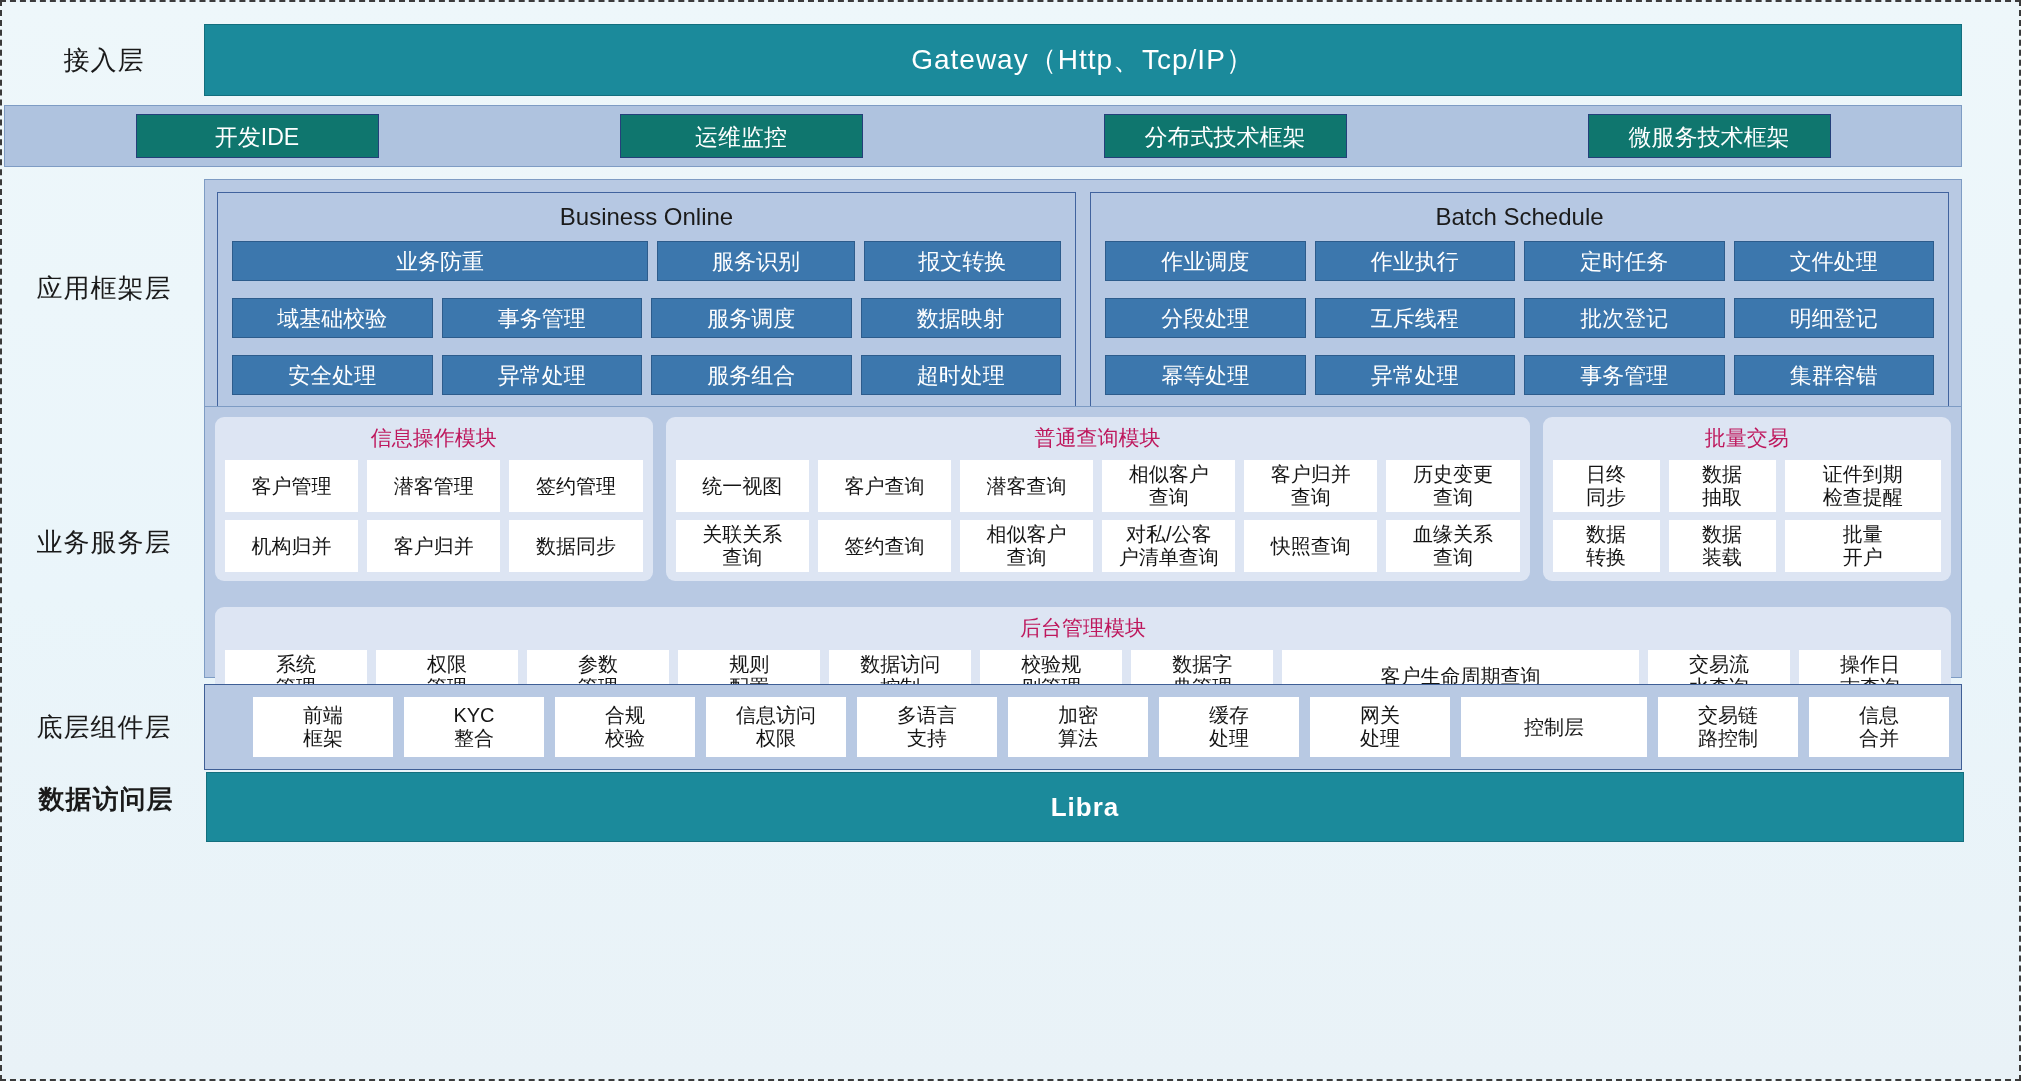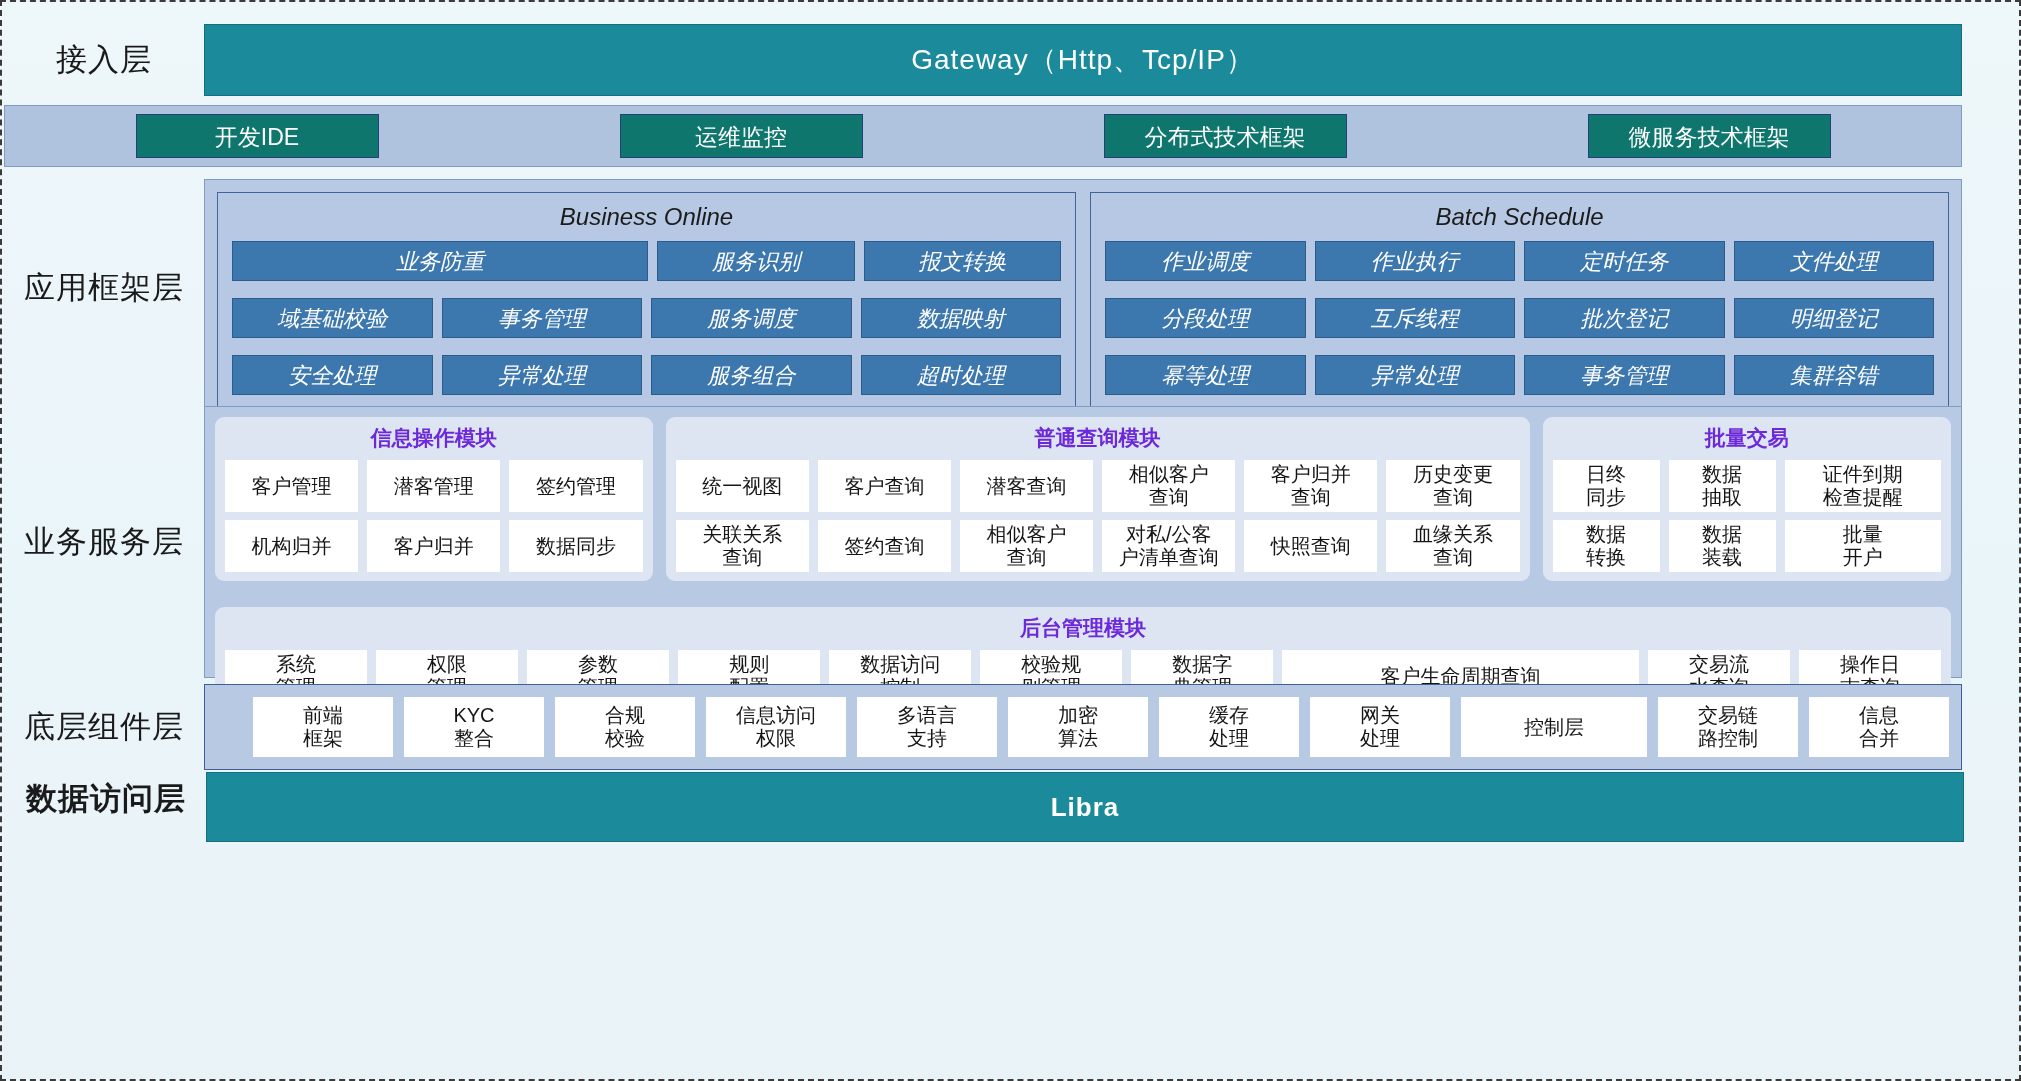--- a/index.html
+++ b/index.html
@@ -15,21 +15,21 @@
     border:2px dashed #3b3b3b;
     box-sizing:border-box;
   }
   .row{
     display:flex;align-items:stretch;
     box-sizing:border-box;
   }
   .layer-label{
     width:200px;min-width:200px;
     display:flex;align-items:center;justify-content:center;
-    font-size:31px;color:#1a1a1a;letter-spacing:1px;
+    font-size:26px;color:#1a1a1a;letter-spacing:1px;
     box-sizing:border-box;
   }
   .layer-body{flex:1;box-sizing:border-box;}
 
   
   .band-teal{
     background:#1b8a9b;border:1px solid #136f7e;
     color:#ffffff;display:flex;align-items:center;justify-content:center;
     font-size:28px;letter-spacing:1px;box-sizing:border-box;
   }
@@ -74,21 +74,21 @@
     padding:10px;box-sizing:border-box;
     display:flex;flex-direction:column;gap:10px;
   }
   .biz-top{display:flex;gap:13px;}
   .mod{
     background:#dde5f3;border-radius:9px;
     padding:6px 10px 9px 10px;box-sizing:border-box;
     display:flex;flex-direction:column;
   }
   .mod-title{
-    text-align:center;font-size:21px;color:#6d28d9;margin:1px 0 8px 0;font-weight:bold;
+    text-align:center;font-size:21px;color:#be185d;margin:1px 0 8px 0;
   }
   .cell-grid{display:flex;flex-direction:column;gap:8px;}
   .cell-row{display:flex;gap:9px;}
   .cell{
     background:#ffffff;color:#151515;font-size:20px;
     display:flex;align-items:center;justify-content:center;text-align:center;
     line-height:1.13;height:52px;box-sizing:border-box;flex:1;
     padding:0 4px;
   }
 
@@ -124,21 +124,21 @@
         <div class="tech-chip">运维监控</div>
         <div class="tech-chip">分布式技术框架</div>
         <div class="tech-chip">微服务技术框架</div>
       </div>
     </div>
   </div>
 
   <div class="row" style="position:absolute;left:2px;top:177px;width:2013px;height:218px;">
     <div class="layer-label">应用框架层</div>
     <div class="layer-body" style="padding-right:55px;">
-      <div class="app-band" style="height:274px;font-style:italic;">
+      <div class="app-band" style="height:274px;">
 
         <div class="panel" style="flex:1;">
           <div class="panel-title">Business Online</div>
           <div class="grid">
             <div class="grid-row">
               <div class="chip-blue" style="flex:2.12;">业务防重</div>
               <div class="chip-blue">服务识别</div>
               <div class="chip-blue">报文转换</div>
             </div>
             <div class="grid-row">

